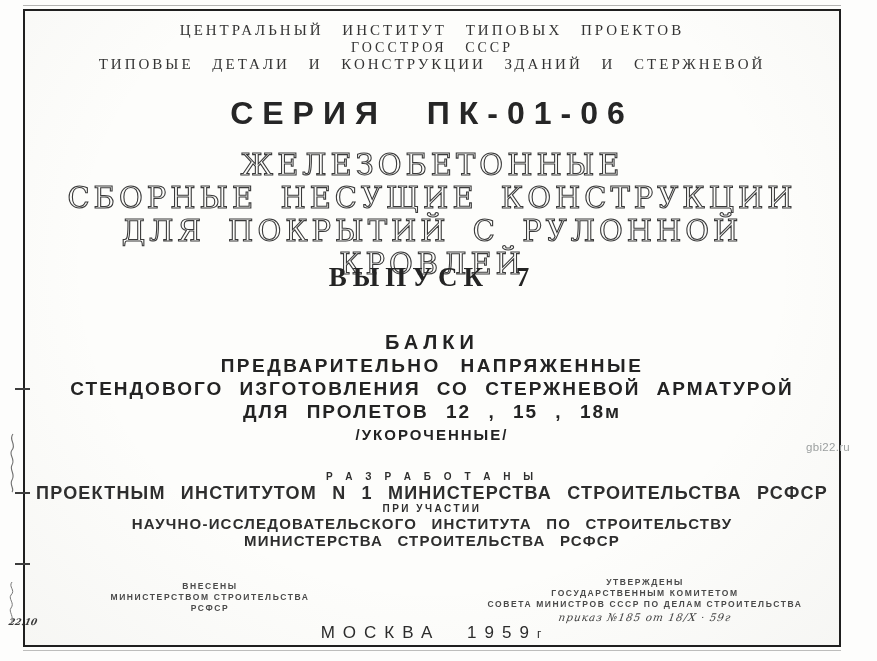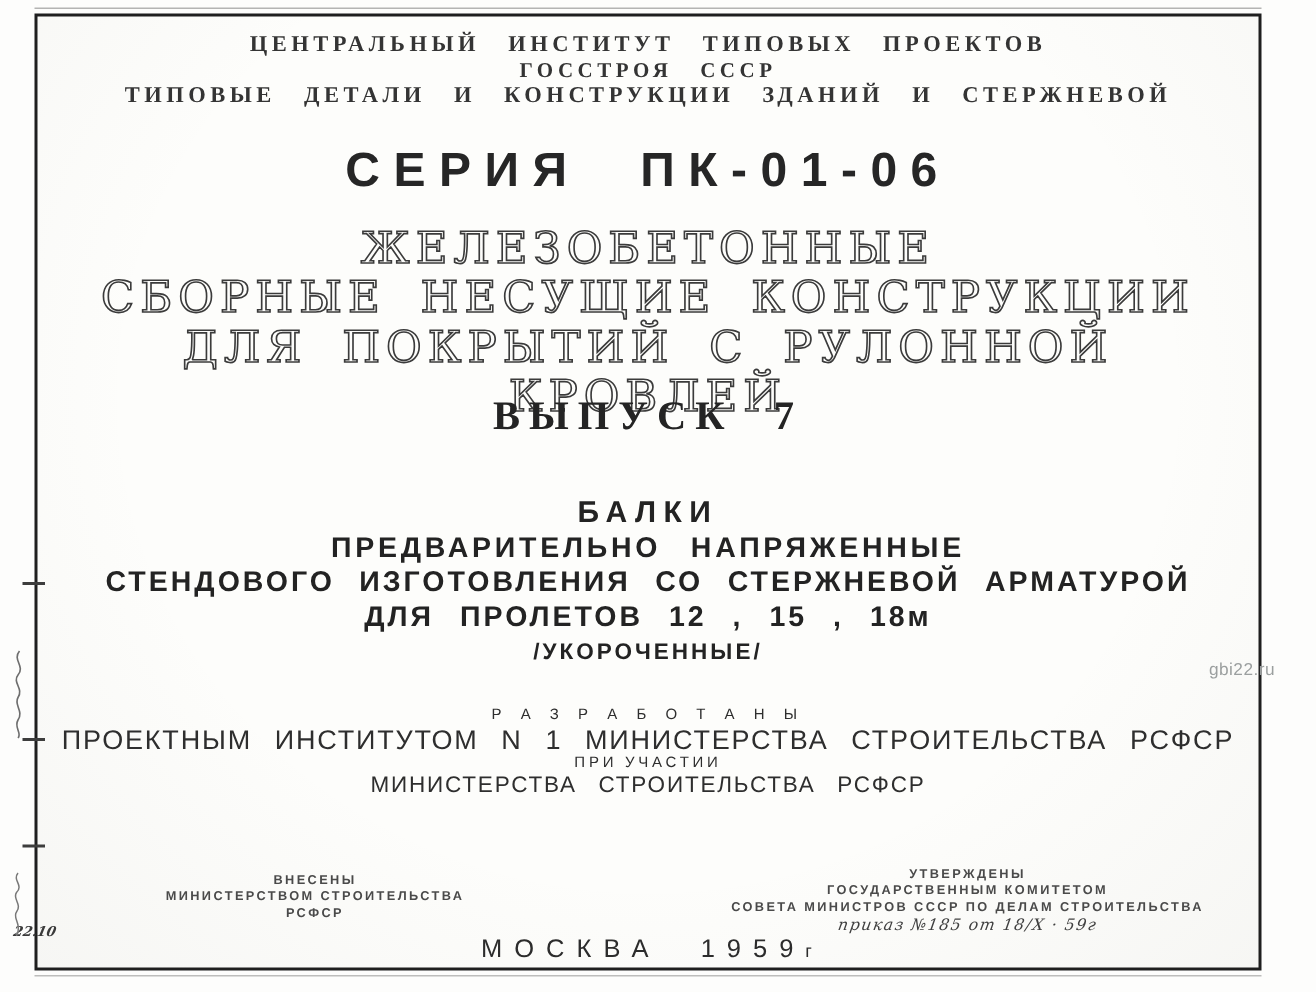--- a/index.html
+++ b/index.html
@@ -19,21 +19,21 @@
   .frame::before{ 
     content:"";position:absolute;left:-2px;right:-2px;top:-6px;height:1px;
     background:rgba(70,70,70,.40);
   }
   .frame::after{ 
     content:"";position:absolute;left:-2px;right:-2px;bottom:-6px;height:1px;
     background:rgba(70,70,70,.35);
   }
   .ca{position:absolute;left:0;right:0;text-align:center;}
 
-  .hdr{top:11px;font-family:"Liberation Serif", serif;font-weight:bold;
+  .hdr{top:11px;font-family:"Liberation Serif", serif;font-weight:normal;
        font-size:15px;letter-spacing:3px;word-spacing:12px;color:#343434;line-height:17px;}
   .hdr .l2{font-size:14px;}
 
   .series{top:84px;font-family:Liberation Sans, sans-serif;font-weight:bold;
        font-size:32px;letter-spacing:9px;word-spacing:22px;color:#262626;text-align:center;}
 
   .hollow{top:138px;font-family:"DejaVu Serif", serif;
        font-size:29px;line-height:33px;letter-spacing:4px;word-spacing:10px;
        color:transparent;-webkit-text-stroke:1.1px #3b3b3b;font-weight:500;}
   @supports not (-webkit-text-stroke: 1px black){ .hollow{color:#3b3b3b;} }
@@ -41,21 +41,21 @@
   .issue{top:251px;font-family:"Liberation Serif", serif;font-weight:bold;
        font-size:27px;letter-spacing:6px;word-spacing:14px;color:#242424;}
 
   .subject{top:319px;font-weight:bold;color:#232323;}
   .subject .s1{font-size:20px;letter-spacing:5px;line-height:24px;}
   .subject .s2{font-size:19px;letter-spacing:2.5px;word-spacing:12px;line-height:23px;}
   .subject .s3{font-size:19px;letter-spacing:2px;word-spacing:9px;line-height:23px;}
   .subject .s4{font-size:19px;letter-spacing:2px;word-spacing:10px;line-height:23px;}
   .subject .s5{font-size:15px;letter-spacing:2px;line-height:23px;}
 
-  .developed{top:459px;color:#2e2e2e;font-weight:normal;}
+  .developed{top:459px;color:#2e2e2e;font-weight:bold;}
   .developed .d1{font-size:10px;letter-spacing:5px;line-height:14px;}
   .developed .d2{font-size:18px;letter-spacing:1.2px;word-spacing:9px;line-height:18px;}
   .developed .d3{font-size:10px;letter-spacing:2.5px;line-height:13px;}
   .developed .d4{font-size:15px;letter-spacing:1.2px;word-spacing:9px;line-height:17px;}
   .developed .d5{font-size:15px;letter-spacing:1.2px;word-spacing:9px;line-height:17px;}
 
   .stamp-small{position:absolute;font-size:8.5px;font-weight:bold;color:#4a4a4a;
        letter-spacing:1.6px;line-height:11px;text-align:center;}
   .submitted{left:60px;top:570px;width:250px;}
   .approved{left:440px;top:566px;width:360px;}
@@ -102,20 +102,21 @@
     <div class="s2">ПРЕДВАРИТЕЛЬНО  НАПРЯЖЕННЫЕ</div>
     <div class="s3">СТЕНДОВОГО  ИЗГОТОВЛЕНИЯ  СО  СТЕРЖНЕВОЙ  АРМАТУРОЙ</div>
     <div class="s4">ДЛЯ  ПРОЛЕТОВ   12 , 15 , 18м</div>
     <div class="s5">/УКОРОЧЕННЫЕ/</div>
   </div>
 
   <div class="ca developed">
     <div class="d1">Р А З Р А Б О Т А Н Ы</div>
     <div class="d2">ПРОЕКТНЫМ   ИНСТИТУТОМ  N 1  МИНИСТЕРСТВА СТРОИТЕЛЬСТВА  РСФСР</div>
     <div class="d3">ПРИ  УЧАСТИИ</div>
+    <div class="d4">НАУЧНО-ИССЛЕДОВАТЕЛЬСКОГО  ИНСТИТУТА  ПО СТРОИТЕЛЬСТВУ</div>
     <div class="d5">МИНИСТЕРСТВА  СТРОИТЕЛЬСТВА  РСФСР</div>
   </div>
 
   <div class="stamp-small submitted">
     <div>ВНЕСЕНЫ</div>
     <div>МИНИСТЕРСТВОМ  СТРОИТЕЛЬСТВА</div>
     <div>РСФСР</div>
   </div>
 
   <div class="stamp-small approved">

